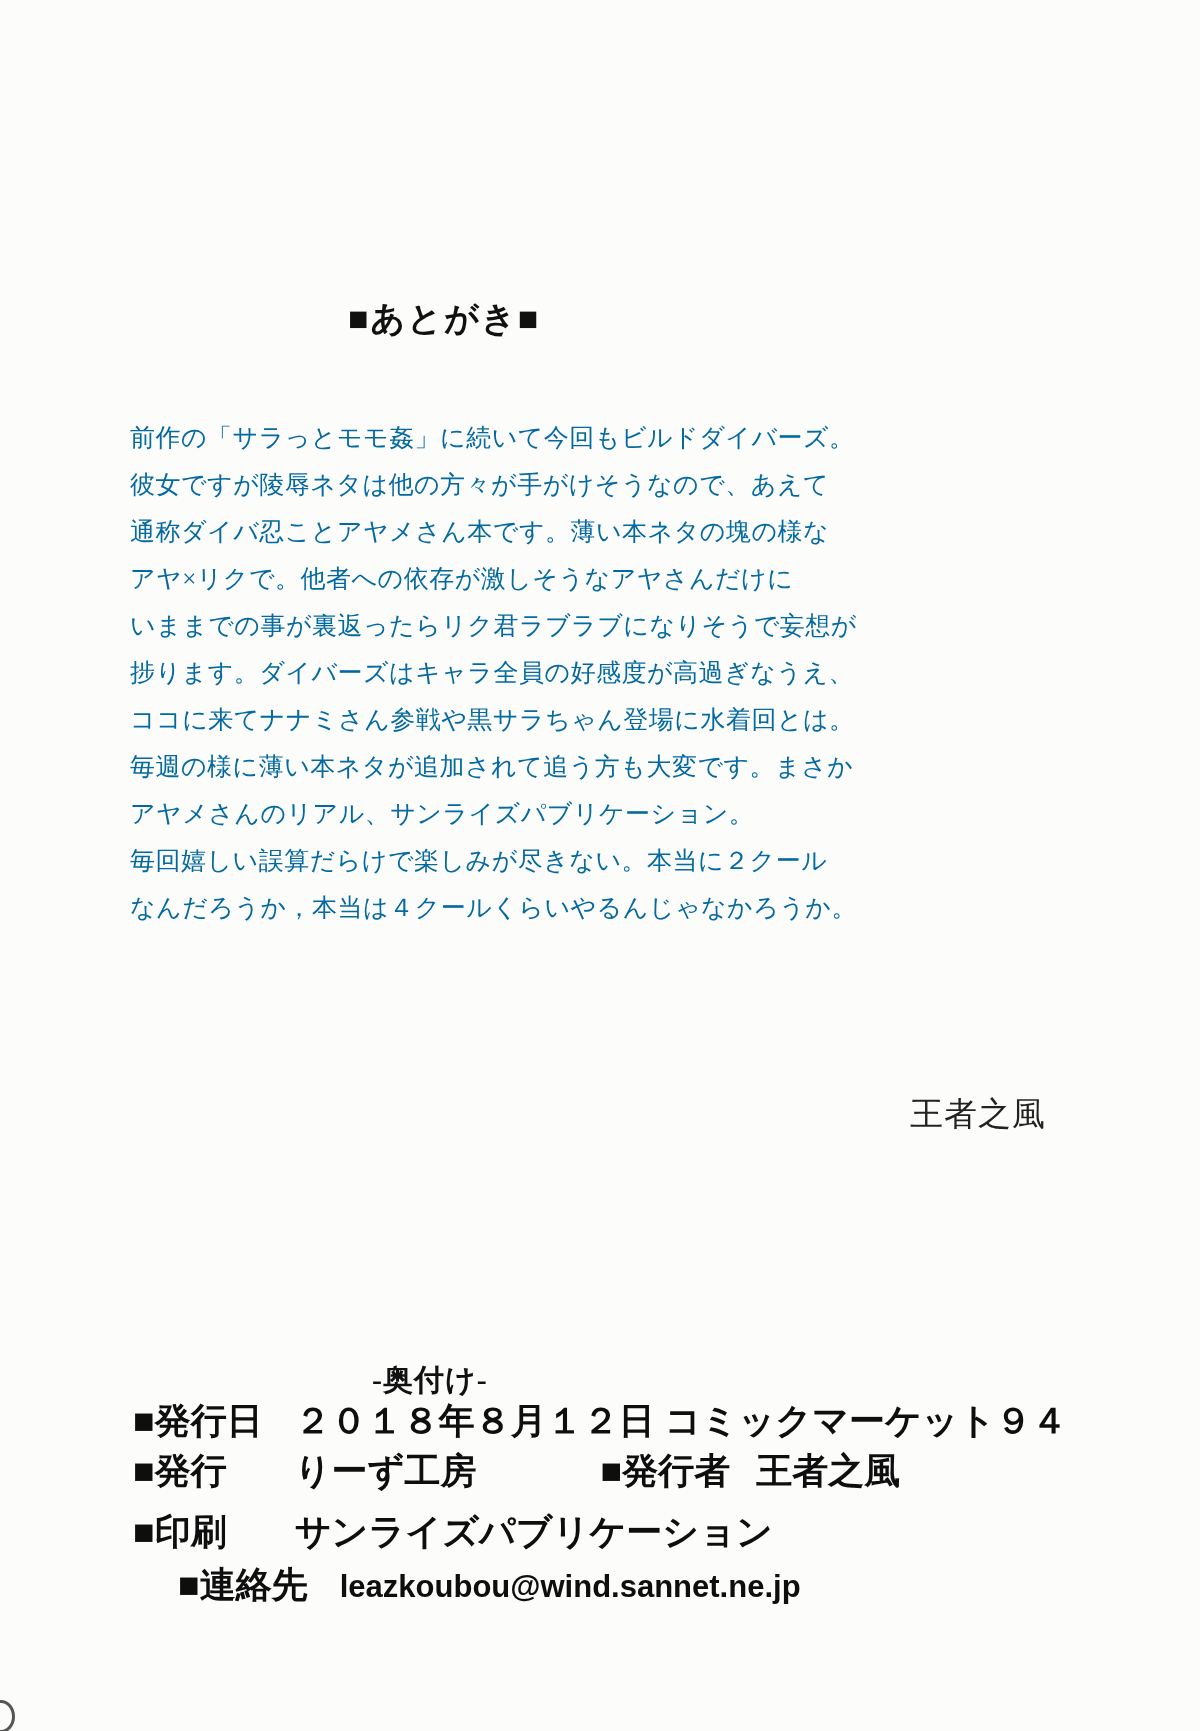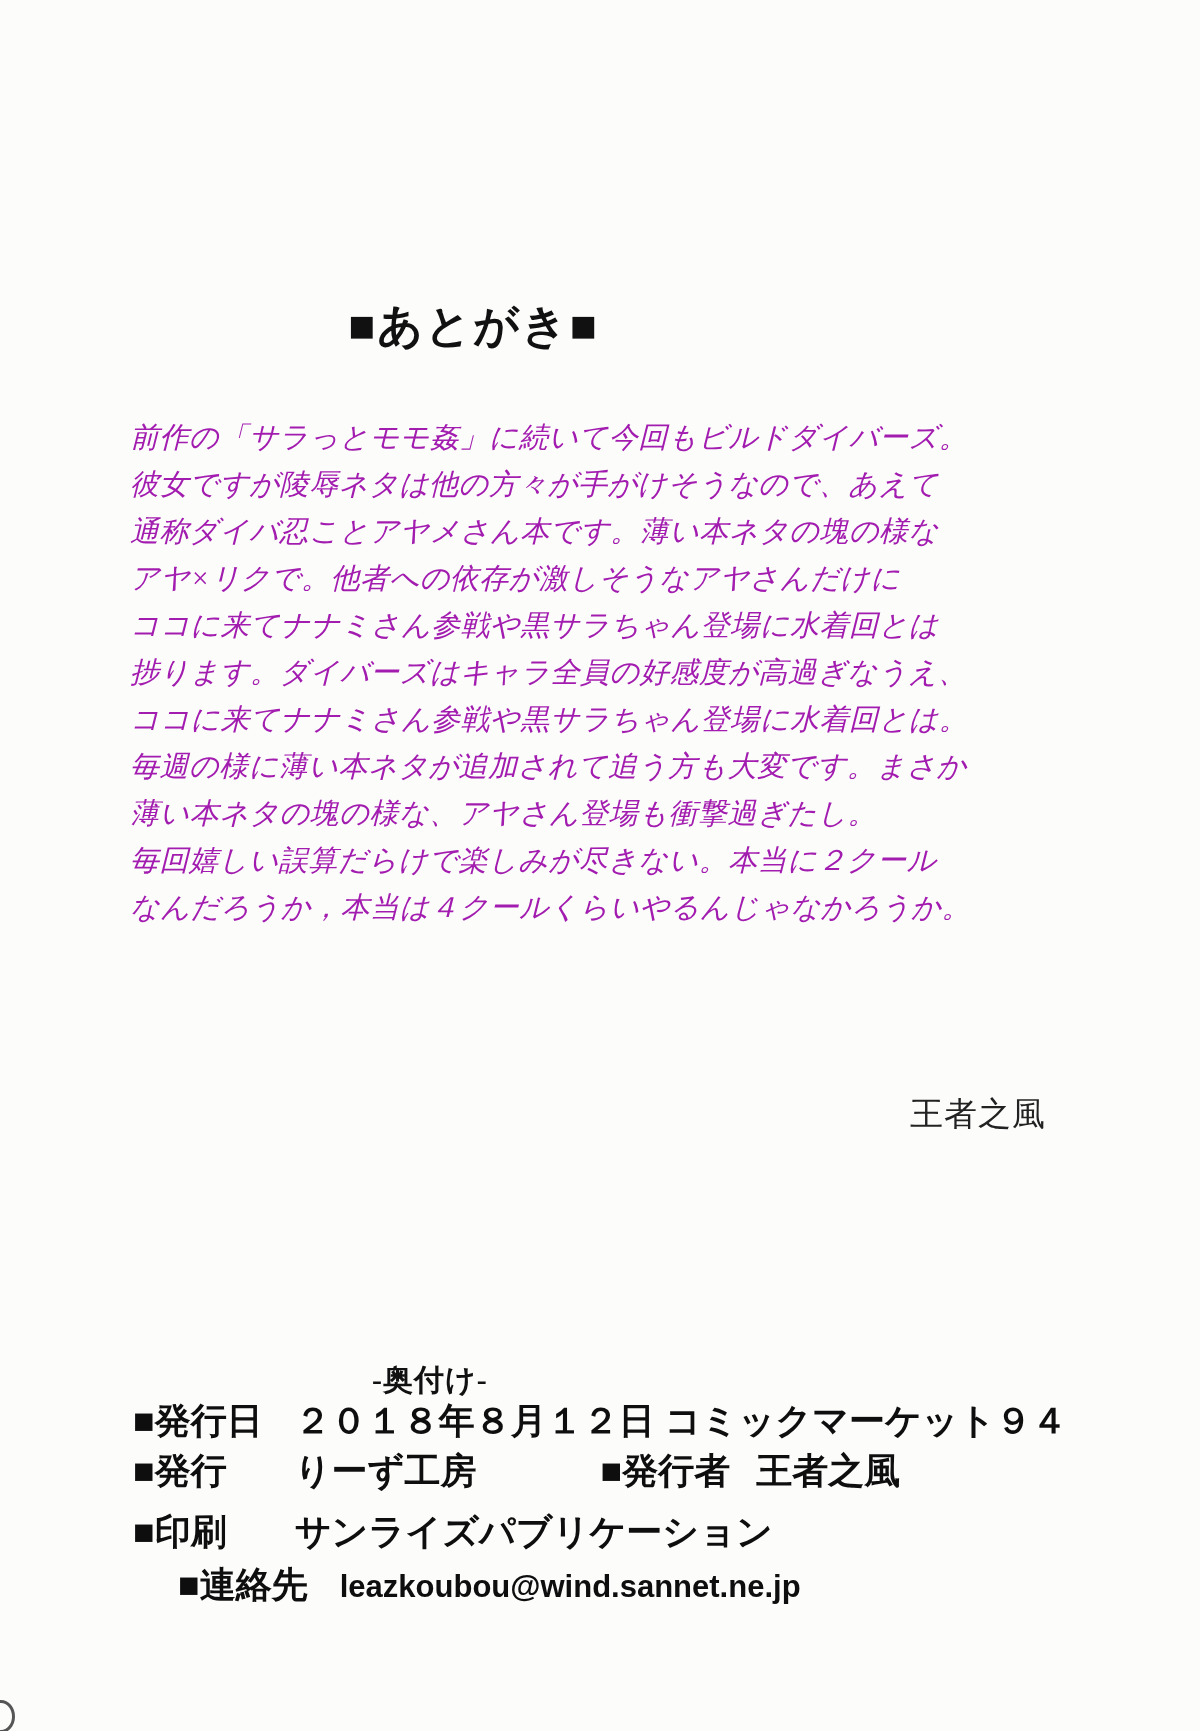--- a/index.html
+++ b/index.html
@@ -8,38 +8,37 @@
     width:1200px;height:1731px;
     margin:0 auto;
     background:#fcfcfb;
     overflow:hidden;
     color:#1b1b1b;
     font-family:"Liberation Serif","DejaVu Serif",serif;
   }
   .title{
     position:absolute;
     left:348px;top:296px;
-    font-size:45px;
+    font-size:34px;
     font-weight:700;
     letter-spacing:2px;
     color:#111;
     white-space:nowrap;
   }
   .body-block{
     position:absolute;
     left:130px;top:414px;
     width:900px;
   }
   .body-line{
-    font-size:29px;
+    font-size:25px;
     line-height:47px;
     letter-spacing:0.5px;
-    color:#a21caf;
+    color:#0369a1;
     white-space:nowrap;
-    font-style:italic;
   }
   .signature{
     position:absolute;
     left:910px;top:1092px;
     font-size:33px;
     letter-spacing:1px;
     color:#222;
     white-space:nowrap;
   }
   .colophon-heading{
@@ -91,25 +90,25 @@
 
 <div class="page">
 
   <div class="title">■あとがき■</div>
 
   <div class="body-block">
     <div class="body-line">前作の「サラっとモモ姦」に続いて今回もビルドダイバーズ。</div>
     <div class="body-line">彼女ですが陵辱ネタは他の方々が手がけそうなので、あえて</div>
     <div class="body-line">通称ダイバ忍ことアヤメさん本です。薄い本ネタの塊の様な</div>
     <div class="body-line">アヤ×リクで。他者への依存が激しそうなアヤさんだけに</div>
-    <div class="body-line">ココに来てナナミさん参戦や黒サラちゃん登場に水着回とは</div>
+    <div class="body-line">いままでの事が裏返ったらリク君ラブラブになりそうで妄想が</div>
     <div class="body-line">捗ります。ダイバーズはキャラ全員の好感度が高過ぎなうえ、</div>
     <div class="body-line">ココに来てナナミさん参戦や黒サラちゃん登場に水着回とは。</div>
     <div class="body-line">毎週の様に薄い本ネタが追加されて追う方も大変です。まさか</div>
-    <div class="body-line">薄い本ネタの塊の様な、アヤさん登場も衝撃過ぎたし。</div>
+    <div class="body-line">アヤメさんのリアル、サンライズパブリケーション。</div>
     <div class="body-line">毎回嬉しい誤算だらけで楽しみが尽きない。本当に２クール</div>
     <div class="body-line">なんだろうか，本当は４クールくらいやるんじゃなかろうか。</div>
   </div>
 
   <div class="signature">王者之風</div>
 
   <div class="colophon-heading">-奥付け-</div>
 
   <div class="colophon-row row-publish">
     <span>■発行日</span><span class="gap-s"></span><span>２０１８年８月１２日</span><span class="gap-xs"></span><span>コミックマーケット９４</span>

